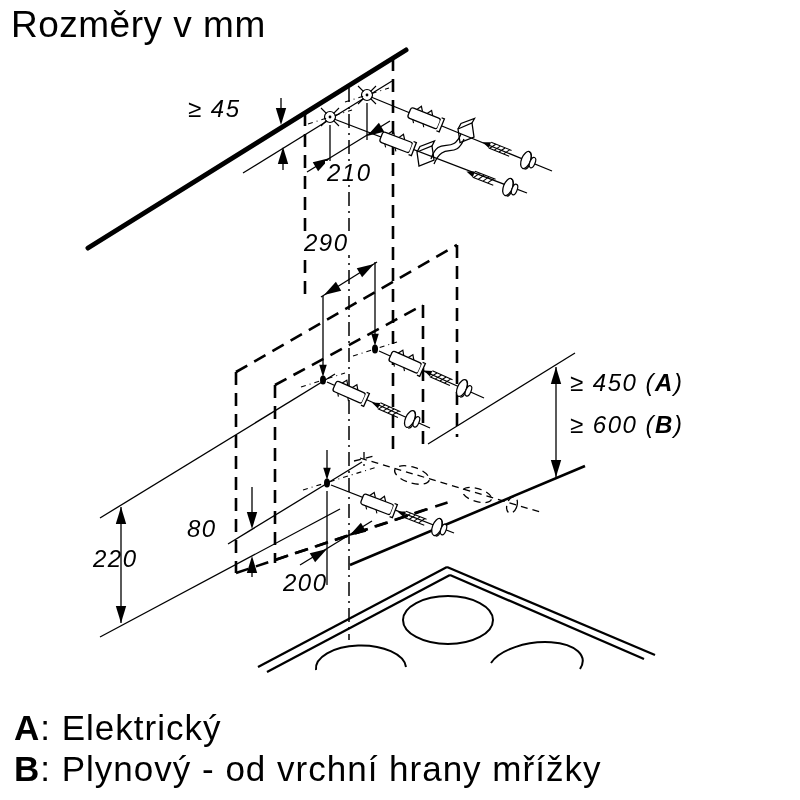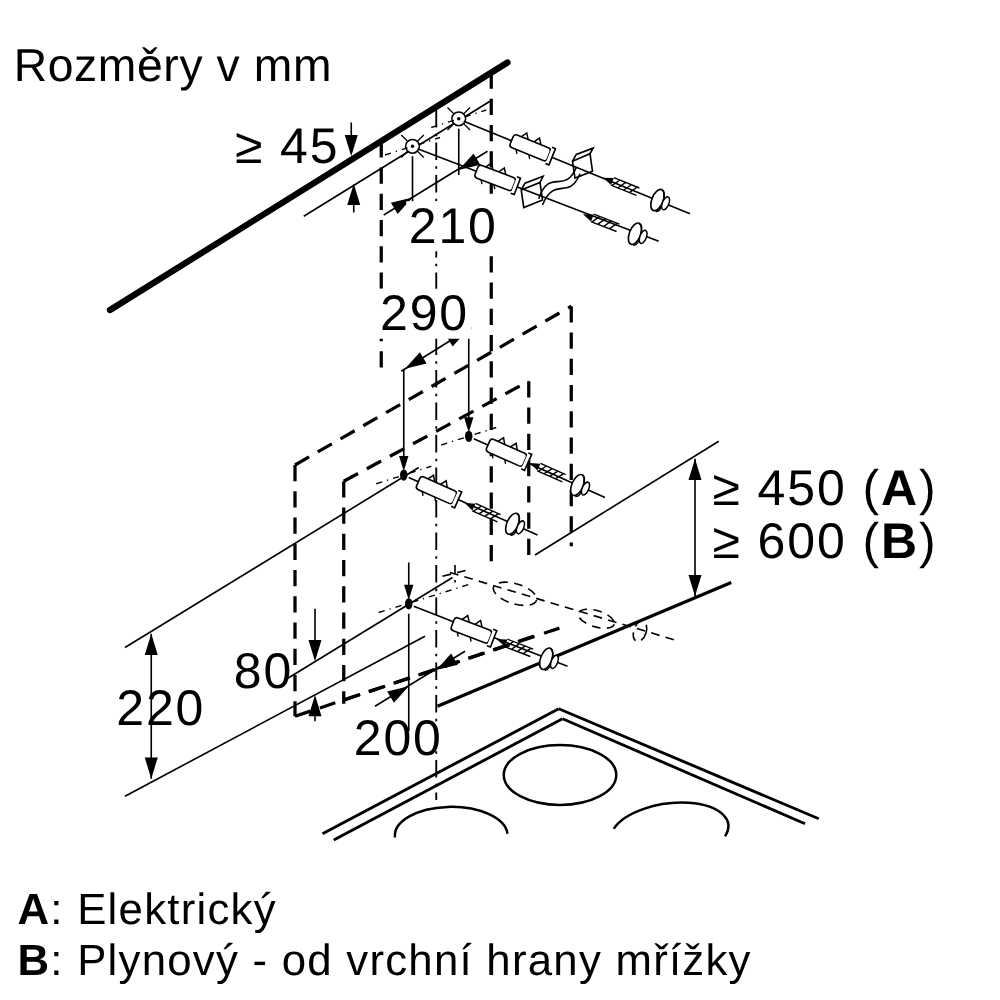--- a/index.html
+++ b/index.html
@@ -1,21 +1,21 @@
 <!DOCTYPE html>
 <html><head>
 <meta charset="utf-8">
 <style>
   html,body{margin:0;padding:0;background:#fff;}
   .stage{position:relative;width:800px;height:800px;background:#fff;overflow:hidden;
          font-family:"Liberation Sans",sans-serif;color:#000;}
   .stage svg{position:absolute;left:0;top:0;}
   .lbl{position:absolute;line-height:1;white-space:nowrap;color:#000;}
-  .title{font-size:37px;letter-spacing:0.5px;margin-top:28px;}
-  .dim{font-size:40px;letter-spacing:1.5px;background:#fff;padding:0 2px;}
+  .title{font-size:37px;letter-spacing:0.5px;}
+  .dim{font-size:24px;letter-spacing:1.5px;background:#fff;padding:0 2px;font-style:italic;}
   .dim.nobg{background:transparent;}
   .legend{font-size:35px;letter-spacing:1px;}
   .lbl b{font-weight:bold;}
   
   .ln{stroke:#000;fill:none;stroke-width:1.3;}
   .thick{stroke:#000;fill:none;stroke-width:5;stroke-linecap:round;}
   .med{stroke:#000;fill:none;stroke-width:2.6;}
   .hob{stroke:#000;fill:none;stroke-width:2.3;}
   .dashb{stroke:#000;fill:none;stroke-width:2.6;stroke-dasharray:13 8;}
   .cline{stroke:#000;fill:none;stroke-width:1.5;stroke-dasharray:14 5 2 5;}

